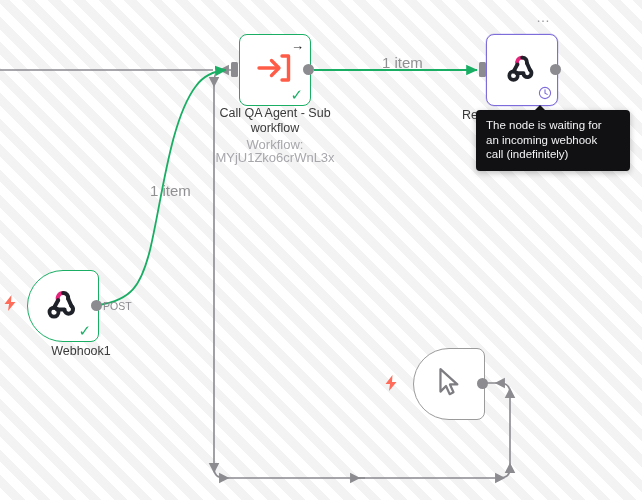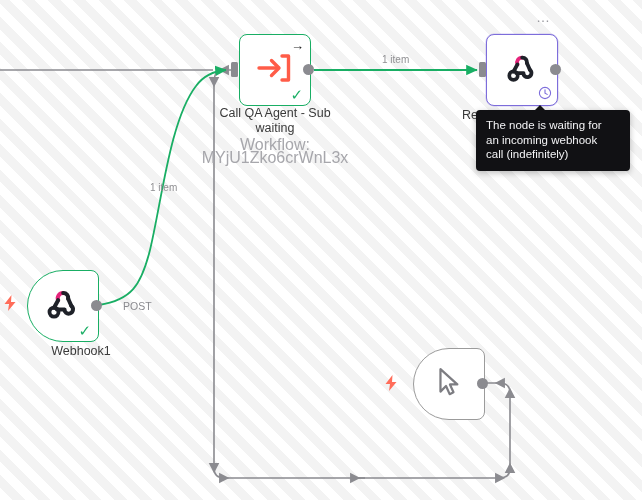--- a/index.html
+++ b/index.html
@@ -102,38 +102,37 @@
     text-align: center;
     font-size: 12.5px;
     line-height: 15px;
     color: #3a3a3a;
     z-index: 4;
     white-space: pre-line;
   }
   .node-sublabel {
     position: absolute;
     text-align: center;
-    font-size: 16px;
+    font-size: 13px;
     line-height: 13px;
     color: #a7a7ac;
     z-index: 4;
   }
   .edge-label {
     position: absolute;
-    font-size: 10px;
+    font-size: 15px;
     color: #909093;
     z-index: 4;
     white-space: nowrap;
   }
   .port-label {
     position: absolute;
     font-size: 10.5px;
     color: #8a8a8f;
     z-index: 4;
-    padding-left: 20px;
   }
 
   
   .out-dot {
     position: absolute;
     width: 11px;
     height: 11px;
     border-radius: 50%;
     background: #8b8b90;
     z-index: 5;
@@ -250,21 +249,21 @@
         <path d="M26,5 L32.5,5 L32.5,29 L26,29" stroke="#ff5c48" stroke-width="3.4" stroke-linecap="round" stroke-linejoin="round" fill="none"></path>
       </svg>
     </span>
 
     <span class="badge-check">✓</span>
   </div>
 
   <div class="out-dot" style="left:303px; top:64px;"></div>
 
   <div class="node-label" style="left:200px; top:106px; width:150px;">Call QA Agent - Sub
-waiting</div>
+workflow</div>
 
   <div class="node-sublabel" style="left:190px; top:138px; width:170px;">Workflow: MYjU1Zko6crWnL3x</div>
 
   <div class="edge-label" style="left:382px; top:54px;">1 item</div>
 
   <div class="ellipsis-btn" style="left:536px; top:10px;">…</div>
 
   <div class="in-stub" style="left:479px; top:62px;"></div>
 
   <div class="node node-waiting" style="left:486px; top:34px;">

